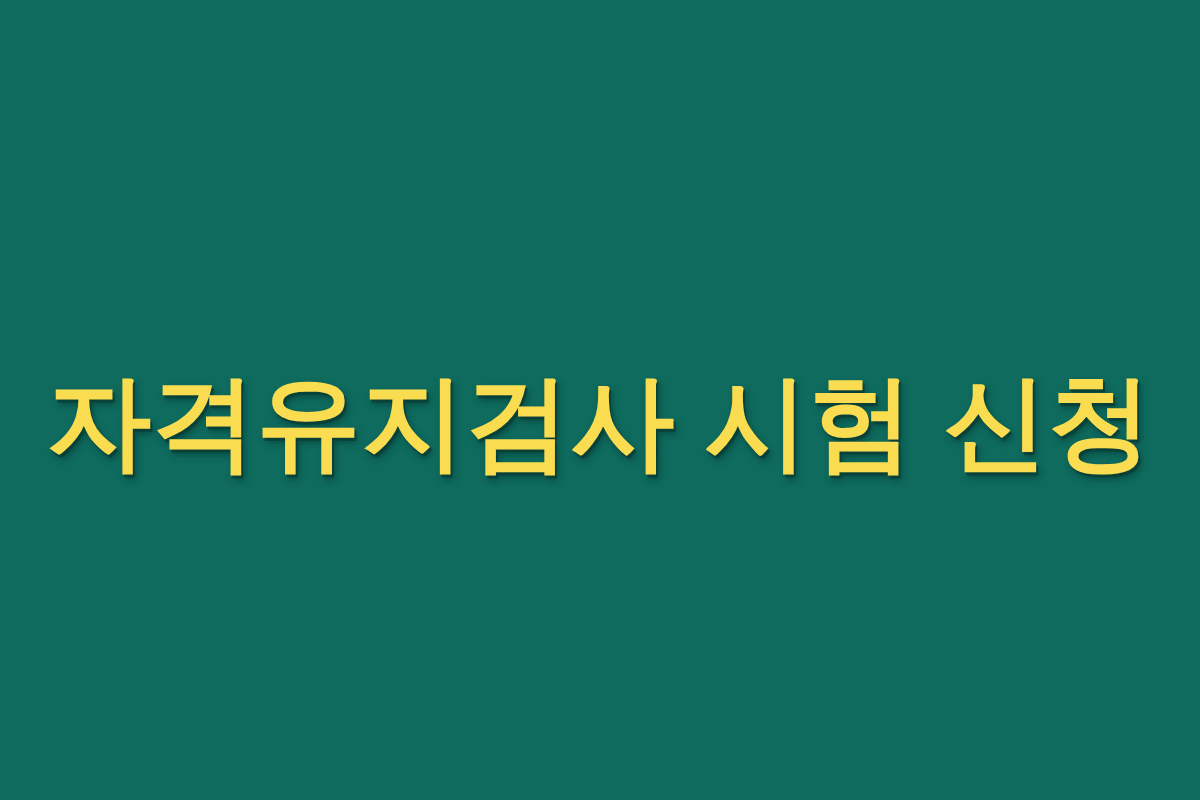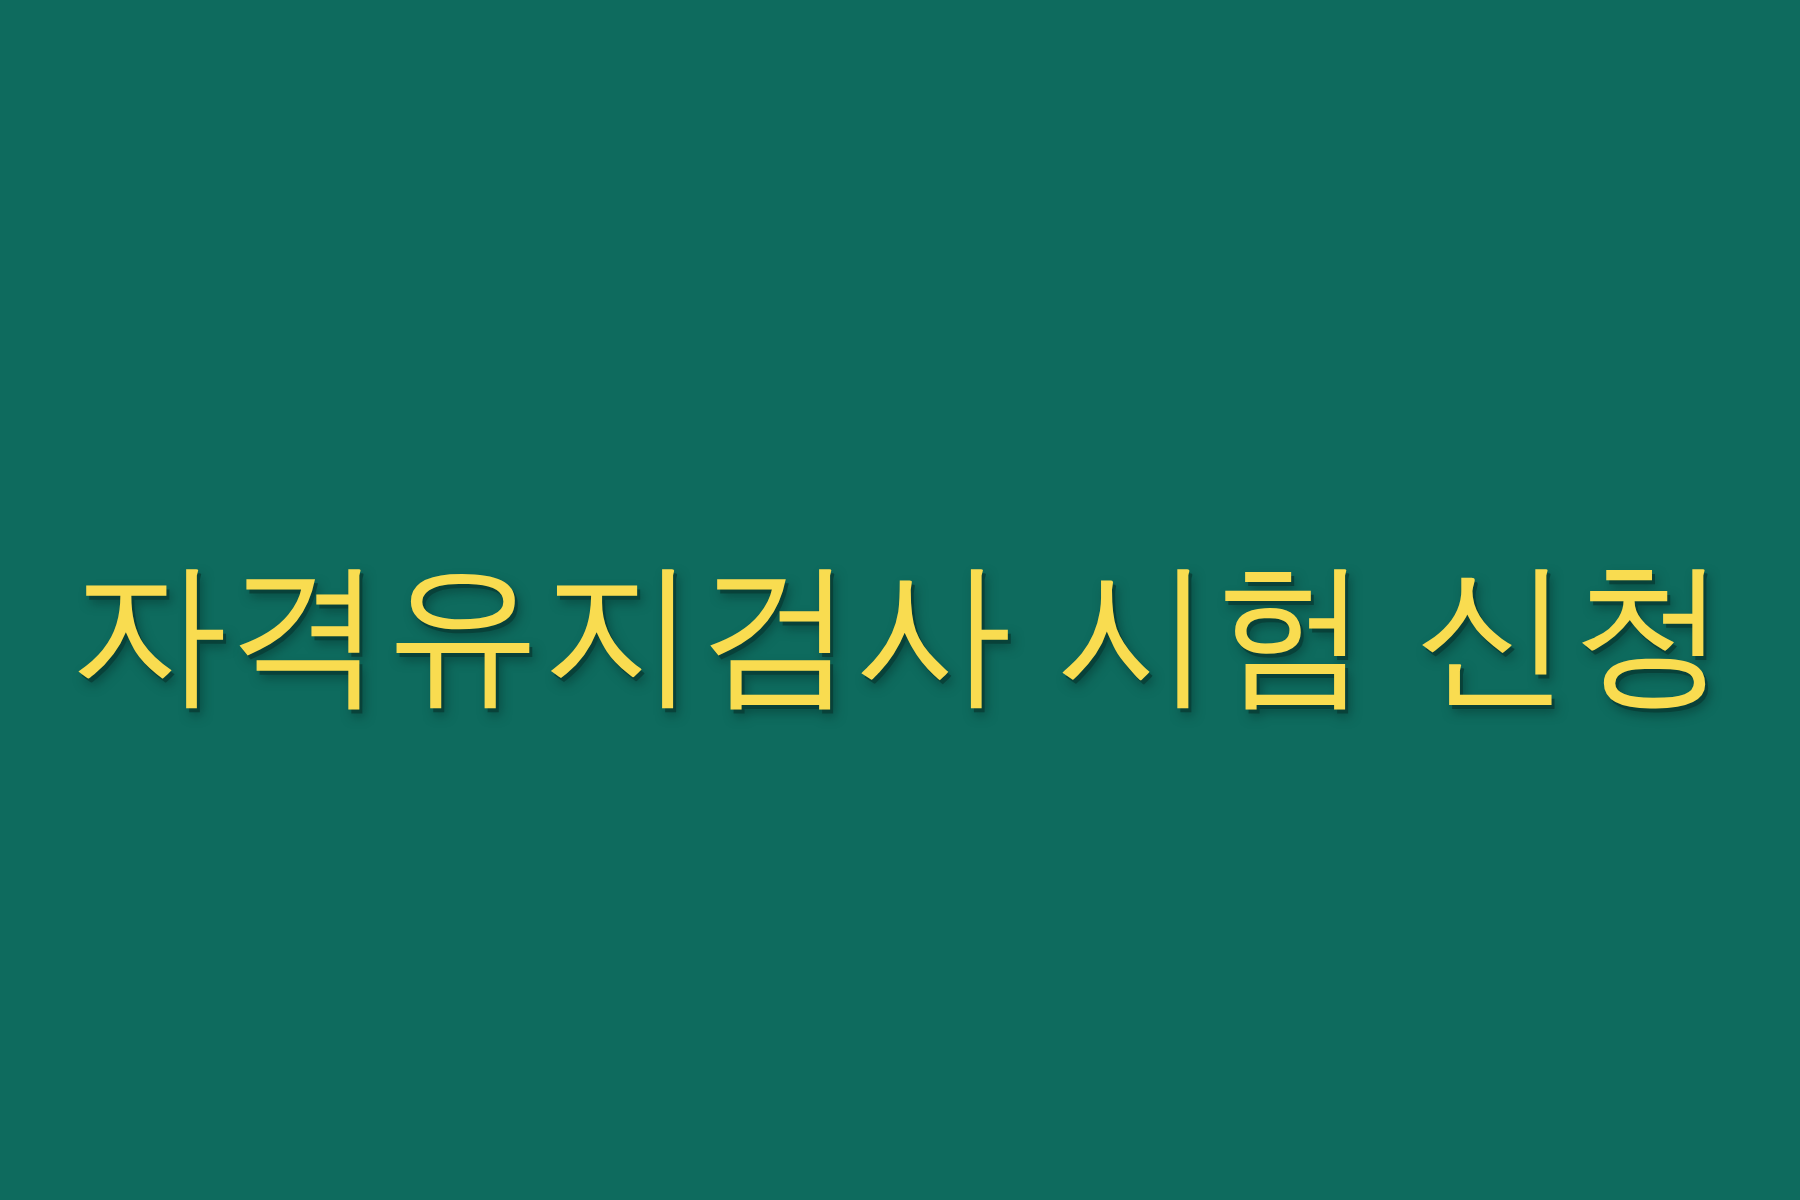--- a/index.html
+++ b/index.html
@@ -38,21 +38,21 @@
     transform: translateY(22px);
     width: 100%;
   }
 
   .headline-line {
     display: block;
     white-space: nowrap;
     text-align: center;
     color: #F9DC50;
     font-family: "Liberation Sans", "DejaVu Sans", sans-serif;
-    font-weight: 400;
+    font-weight: 700;
     font-size: 104px;
     line-height: 1.06;
     letter-spacing: 0.006em;
     
     text-shadow:
       2px 3px 0 rgba(8, 62, 54, 0.85),
       3px 5px 7px rgba(6, 48, 42, 0.55);
   }
 
   .headline-line.line-2 {

